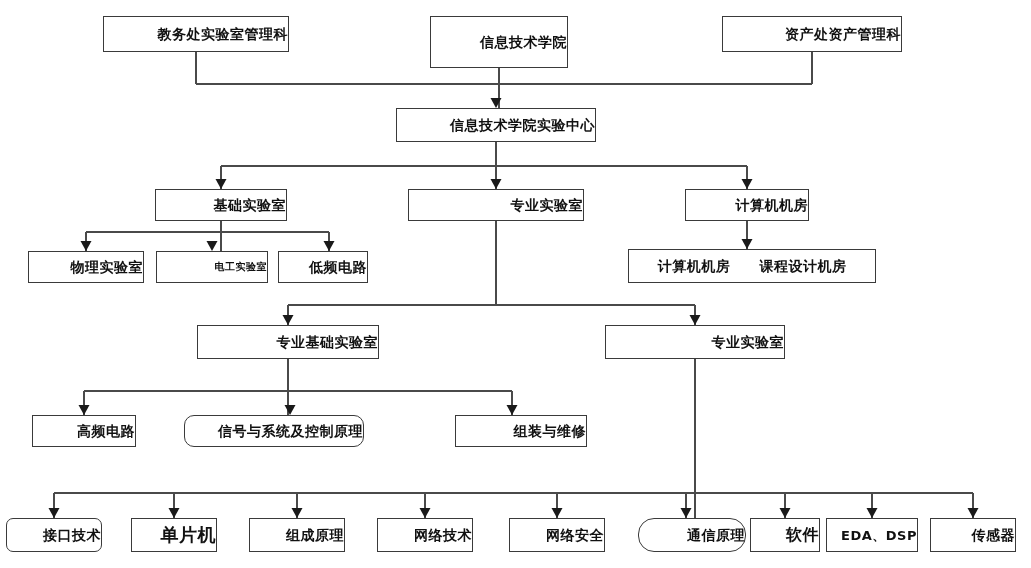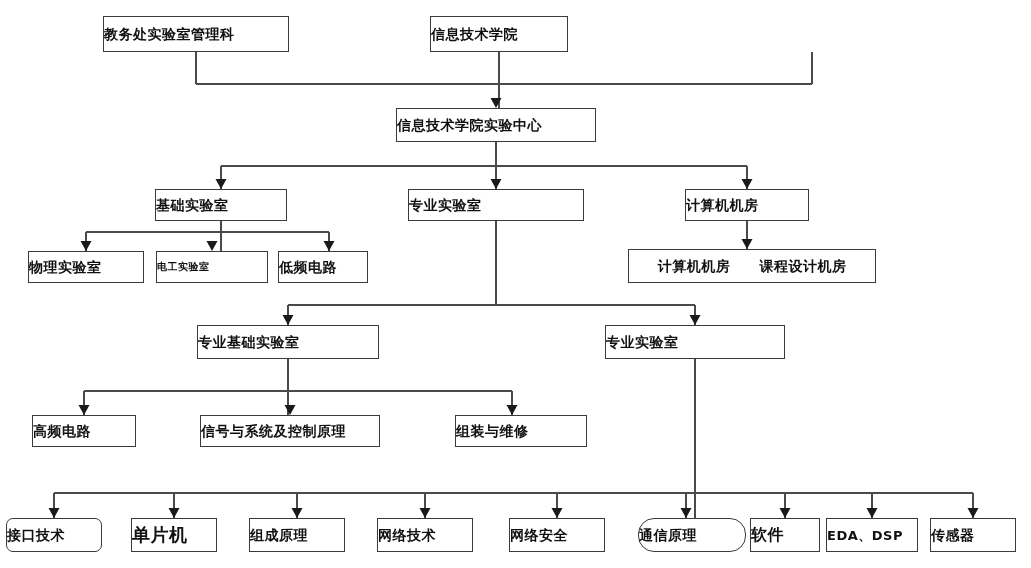--- a/index.html
+++ b/index.html
@@ -23,26 +23,27 @@
     height: 568px;
     pointer-events: none;
   }
   .node {
     position: absolute;
     box-sizing: border-box;
     border: 1.6px solid #3a3a3a;
     background: #ffffff;
     display: flex;
     align-items: center;
-    justify-content: flex-start;
+    justify-content: flex-end;
     color: #111111;
     font-weight: 700;
     letter-spacing: 0.5px;
     white-space: nowrap;
     z-index: 3;
+    padding-left: 31px;
   }
   .node .lbl {
     display: block;
     line-height: 1;
   }
   .node.dual {
     justify-content: space-around;
     padding: 0 14px;
   }
   .node.dual .lbl { margin: 0 6px; }
@@ -103,22 +104,25 @@
       <line x1="785" y1="493" x2="785" y2="518" stroke="#4a4a4a" stroke-width="1.5" shape-rendering="crispEdges"></line>
       <path d="M779.5,508 L790.5,508 L785,518 Z" fill="#1a1a1a"></path>
       <line x1="872" y1="493" x2="872" y2="518" stroke="#4a4a4a" stroke-width="1.5" shape-rendering="crispEdges"></line>
       <path d="M866.5,508 L877.5,508 L872,518 Z" fill="#1a1a1a"></path>
       <line x1="973" y1="493" x2="973" y2="518" stroke="#4a4a4a" stroke-width="1.5" shape-rendering="crispEdges"></line>
       <path d="M967.5,508 L978.5,508 L973,518 Z" fill="#1a1a1a"></path>
     </svg>
 <div class="node" style="left: 103px; top: 16px; width: 186px; height: 36px; font-size: 14px; border-color: rgb(58, 58, 58); color: rgb(17, 17, 17);">
       <span class="lbl">教务处实验室管理科</span>
     </div>
-    <div class="node" style="left: 430px; top: 16px; width: 138px; height: 36px; font-size: 14px; border-color: rgb(58, 58, 58); color: rgb(17, 17, 17);">
+    <div class="node" style="left: 430px; top: 16px; width: 138px; height: 52px; font-size: 14px; border-color: rgb(58, 58, 58); color: rgb(17, 17, 17);">
       <span class="lbl">信息技术学院</span>
+    </div>
+    <div class="node" style="left: 722px; top: 16px; width: 180px; height: 36px; font-size: 14px; border-color: rgb(58, 58, 58); color: rgb(17, 17, 17);">
+      <span class="lbl">资产处资产管理科</span>
     </div>
     <div class="node" style="left: 396px; top: 108px; width: 200px; height: 34px; font-size: 14px; border-color: rgb(58, 58, 58); color: rgb(17, 17, 17);">
       <span class="lbl">信息技术学院实验中心</span>
     </div>
     <div class="node" style="left: 155px; top: 189px; width: 132px; height: 32px; font-size: 14px; border-color: rgb(58, 58, 58); color: rgb(17, 17, 17);">
       <span class="lbl">基础实验室</span>
     </div>
     <div class="node" style="left: 408px; top: 189px; width: 176px; height: 32px; font-size: 14px; border-color: rgb(58, 58, 58); color: rgb(17, 17, 17);">
       <span class="lbl">专业实验室</span>
     </div>
@@ -136,21 +140,21 @@
     </div>
     <div class="node" style="left: 197px; top: 325px; width: 182px; height: 34px; font-size: 14px; border-color: rgb(58, 58, 58); color: rgb(17, 17, 17);">
       <span class="lbl">专业基础实验室</span>
     </div>
     <div class="node" style="left: 605px; top: 325px; width: 180px; height: 34px; font-size: 14px; border-color: rgb(58, 58, 58); color: rgb(17, 17, 17);">
       <span class="lbl">专业实验室</span>
     </div>
     <div class="node" style="left: 32px; top: 415px; width: 104px; height: 32px; font-size: 14px; border-color: rgb(58, 58, 58); color: rgb(17, 17, 17);">
       <span class="lbl">高频电路</span>
     </div>
-    <div class="node" style="left: 200px; top: 415px; width: 180px; height: 32px; font-size: 14px; border-color: rgb(58, 58, 58); color: rgb(17, 17, 17);">
+    <div class="node" style="left: 184px; top: 415px; width: 180px; height: 32px; font-size: 14px; border-color: rgb(58, 58, 58); color: rgb(17, 17, 17); border-radius: 10px;">
       <span class="lbl">信号与系统及控制原理</span>
     </div>
     <div class="node" style="left: 455px; top: 415px; width: 132px; height: 32px; font-size: 14px; border-color: rgb(58, 58, 58); color: rgb(17, 17, 17);">
       <span class="lbl">组装与维修</span>
     </div>
     <div class="node" style="left: 6px; top: 518px; width: 96px; height: 34px; font-size: 14px; border-color: rgb(58, 58, 58); color: rgb(17, 17, 17); border-radius: 7px;">
       <span class="lbl">接口技术</span>
     </div>
     <div class="node" style="left: 131px; top: 518px; width: 86px; height: 34px; font-size: 18px; border-color: rgb(58, 58, 58); color: rgb(17, 17, 17);">
       <span class="lbl">单片机</span>

